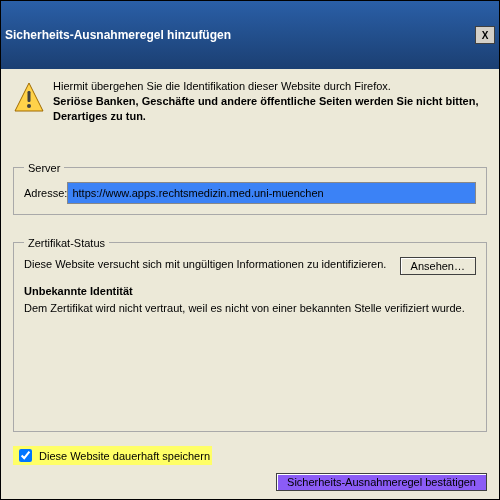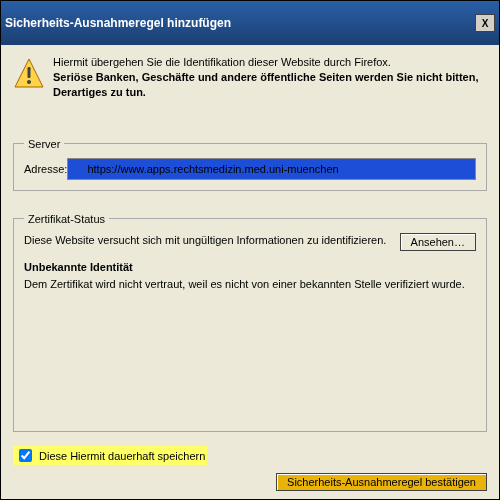--- a/index.html
+++ b/index.html
@@ -1,40 +1,40 @@
 <!DOCTYPE html>
 <html><head>
 <meta charset="utf-8">
 <style>
   html,body{margin:0;padding:0;font-family:"Segoe UI",Tahoma,sans-serif;font-size:11px;color:#000;background:#fff}
   .window{width:500px;height:500px;background:#ece9d8;border:1px solid #000;box-sizing:border-box;display:flex;flex-direction:column}
-  .titlebar{height:36px;background:linear-gradient(#2a5fa7,#1b3f72);color:#fff;display:flex;align-items:center;padding:4px 4px;font-size:12px;font-weight:bold}
+  .titlebar{height:36px;background:linear-gradient(#2a5fa7,#1b3f72);color:#fff;display:flex;align-items:center;padding:16px 4px;font-size:12px;font-weight:bold}
   .titlebar .title{flex:1}
   .close{width:18px;height:16px;background:#d4d0c8;border:1px solid #404040;display:flex;align-items:center;justify-content:center;color:#000;font-weight:bold;font-size:10px;cursor:pointer}
   .body{flex:1;padding:10px 12px 8px 12px;display:flex;flex-direction:column;overflow:hidden}
   .intro{display:flex;margin-bottom:24px}
   .warnicon{width:32px;height:32px;margin-right:8px;margin-top:2px}
   .intro-text{flex:1;line-height:1.35}
   fieldset{border:1px solid #a9a9a9;margin:14px 0 8px 0;padding:8px 10px 10px 10px}
   legend{padding:0 4px}
   .server-row{display:flex;align-items:center;gap:0}
   .server-row label{white-space:nowrap}
-  .server-row input{flex:1;height:20px;border:1px solid #888;padding:0 19px;font-family:inherit;font-size:11px;background:#1d4ed8}
+  .server-row input{flex:1;height:20px;border:1px solid #888;padding:0 4px;font-family:inherit;font-size:11px;background:#3b82f6}
   .btn{background:#ece9d8;border:1px solid #404040;box-shadow:inset 1px 1px 0 #fff;padding:2px 10px;font-family:inherit;font-size:11px;cursor:pointer;white-space:nowrap}
   .cert-status{flex:1;display:flex;flex-direction:column}
   .cert-status fieldset{flex:1;display:flex;flex-direction:column}
   .status-row{display:flex;align-items:flex-start;gap:6px;margin-bottom:8px}
   .status-row .txt{flex:1;line-height:1.4}
   .sub-heading{font-weight:bold;margin:2px 0 4px 0}
   .sub-text{line-height:1.4}
   .bottom{margin-top:auto}
   .chk-row{display:flex;align-items:center;gap:4px;margin:6px 0 8px 0}
   .hl{background:#ffff66;padding:0 2px}
   .btn-row{display:flex;justify-content:flex-end;gap:6px}
-  .btn.primary{background:#eab308}
+  .btn.primary{background:#8b5cf6}
 </style>
 </head>
 <body>
 
 <div class="window">
 
   <div class="titlebar">
     <span class="title">Sicherheits-Ausnahmeregel hinzufügen</span>
     <div class="close">
       <span>X</span>
@@ -71,21 +71,21 @@
           <button class="btn">Ansehen…</button>
         </div>
         <div class="sub-heading">Unbekannte Identität</div>
         <div class="sub-text">Dem Zertifikat wird nicht vertraut, weil es nicht von einer bekannten Stelle verifiziert wurde.</div>
       </fieldset>
     </div>
 
     <div class="bottom">
       <div class="chk-row hl" style="display:inline-flex">
         <input type="checkbox" checked="" style="">
-        <label>Diese Hiermit dauerhaft speichern</label>
+        <label>Diese Website dauerhaft speichern</label>
       </div>
       <div class="btn-row">
         <button class="btn primary">Sicherheits-Ausnahmeregel bestätigen</button>
       </div>
     </div>
 
   </div>
 </div>
 
 </body></html>

